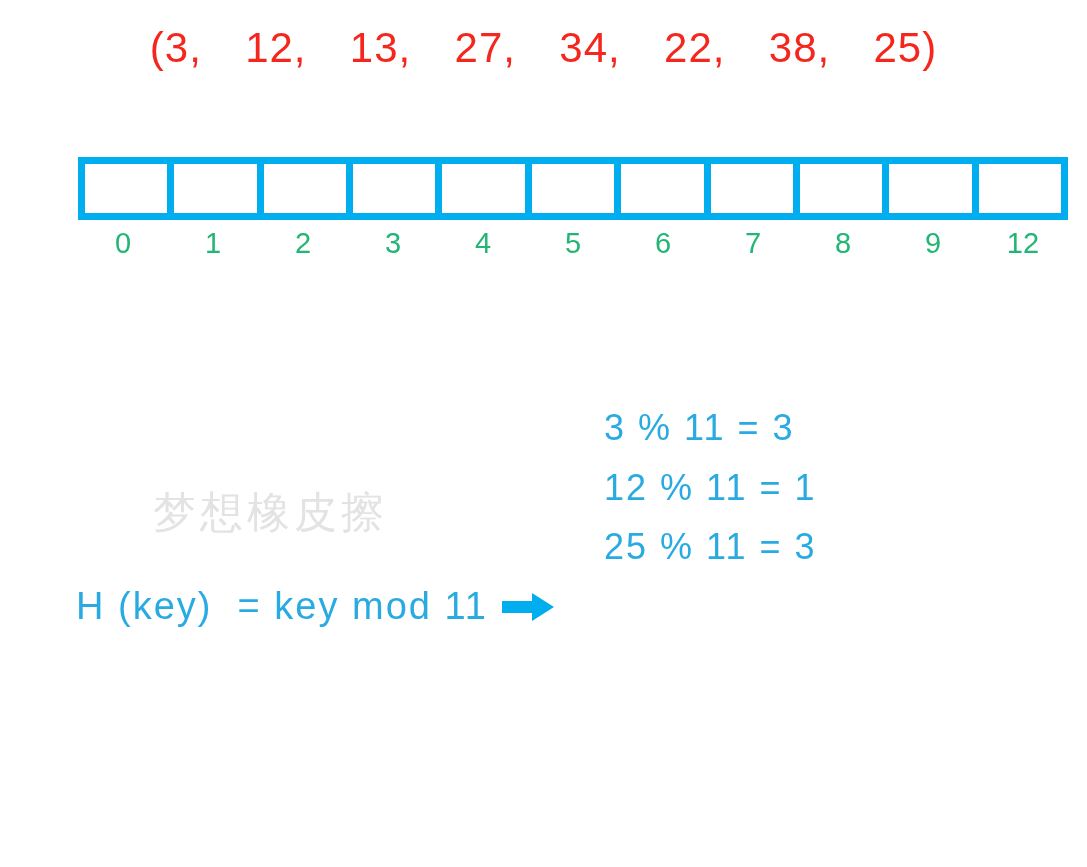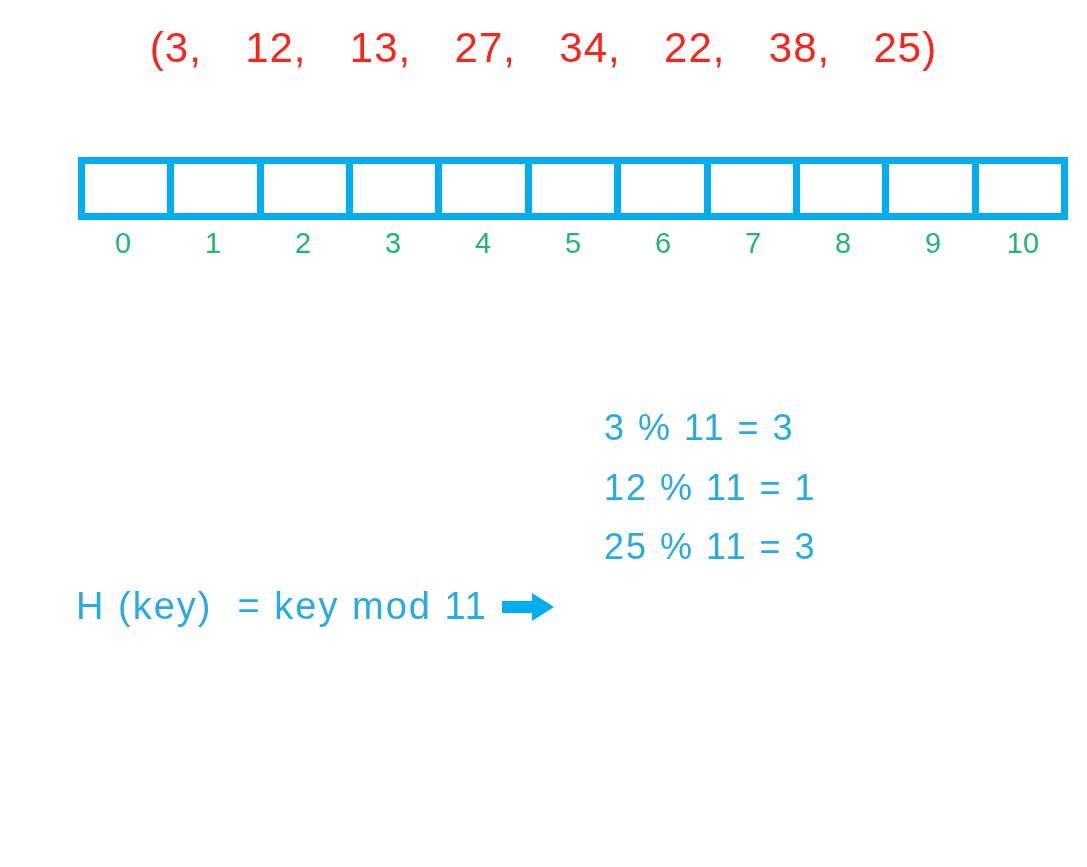--- a/index.html
+++ b/index.html
@@ -107,23 +107,24 @@
     <div class="index-label">0</div>
     <div class="index-label">1</div>
     <div class="index-label">2</div>
     <div class="index-label">3</div>
     <div class="index-label">4</div>
     <div class="index-label">5</div>
     <div class="index-label">6</div>
     <div class="index-label">7</div>
     <div class="index-label">8</div>
     <div class="index-label">9</div>
-    <div class="index-label">10</div>
+    <div class="index-label">12</div>
   </div>
 
+  <div class="watermark">梦想橡皮擦</div>
 
   <div class="hash-formula">H (key)  = key mod 11</div>
 
   <div class="arrow-icon">
     <svg viewBox="0 0 52 28" xmlns="http://www.w3.org/2000/svg" aria-hidden="true">
       <polygon points="0,8 30,8 30,0 52,14 30,28 30,20 0,20"></polygon>
     </svg>
   </div>
 
   <div class="hash-results">

